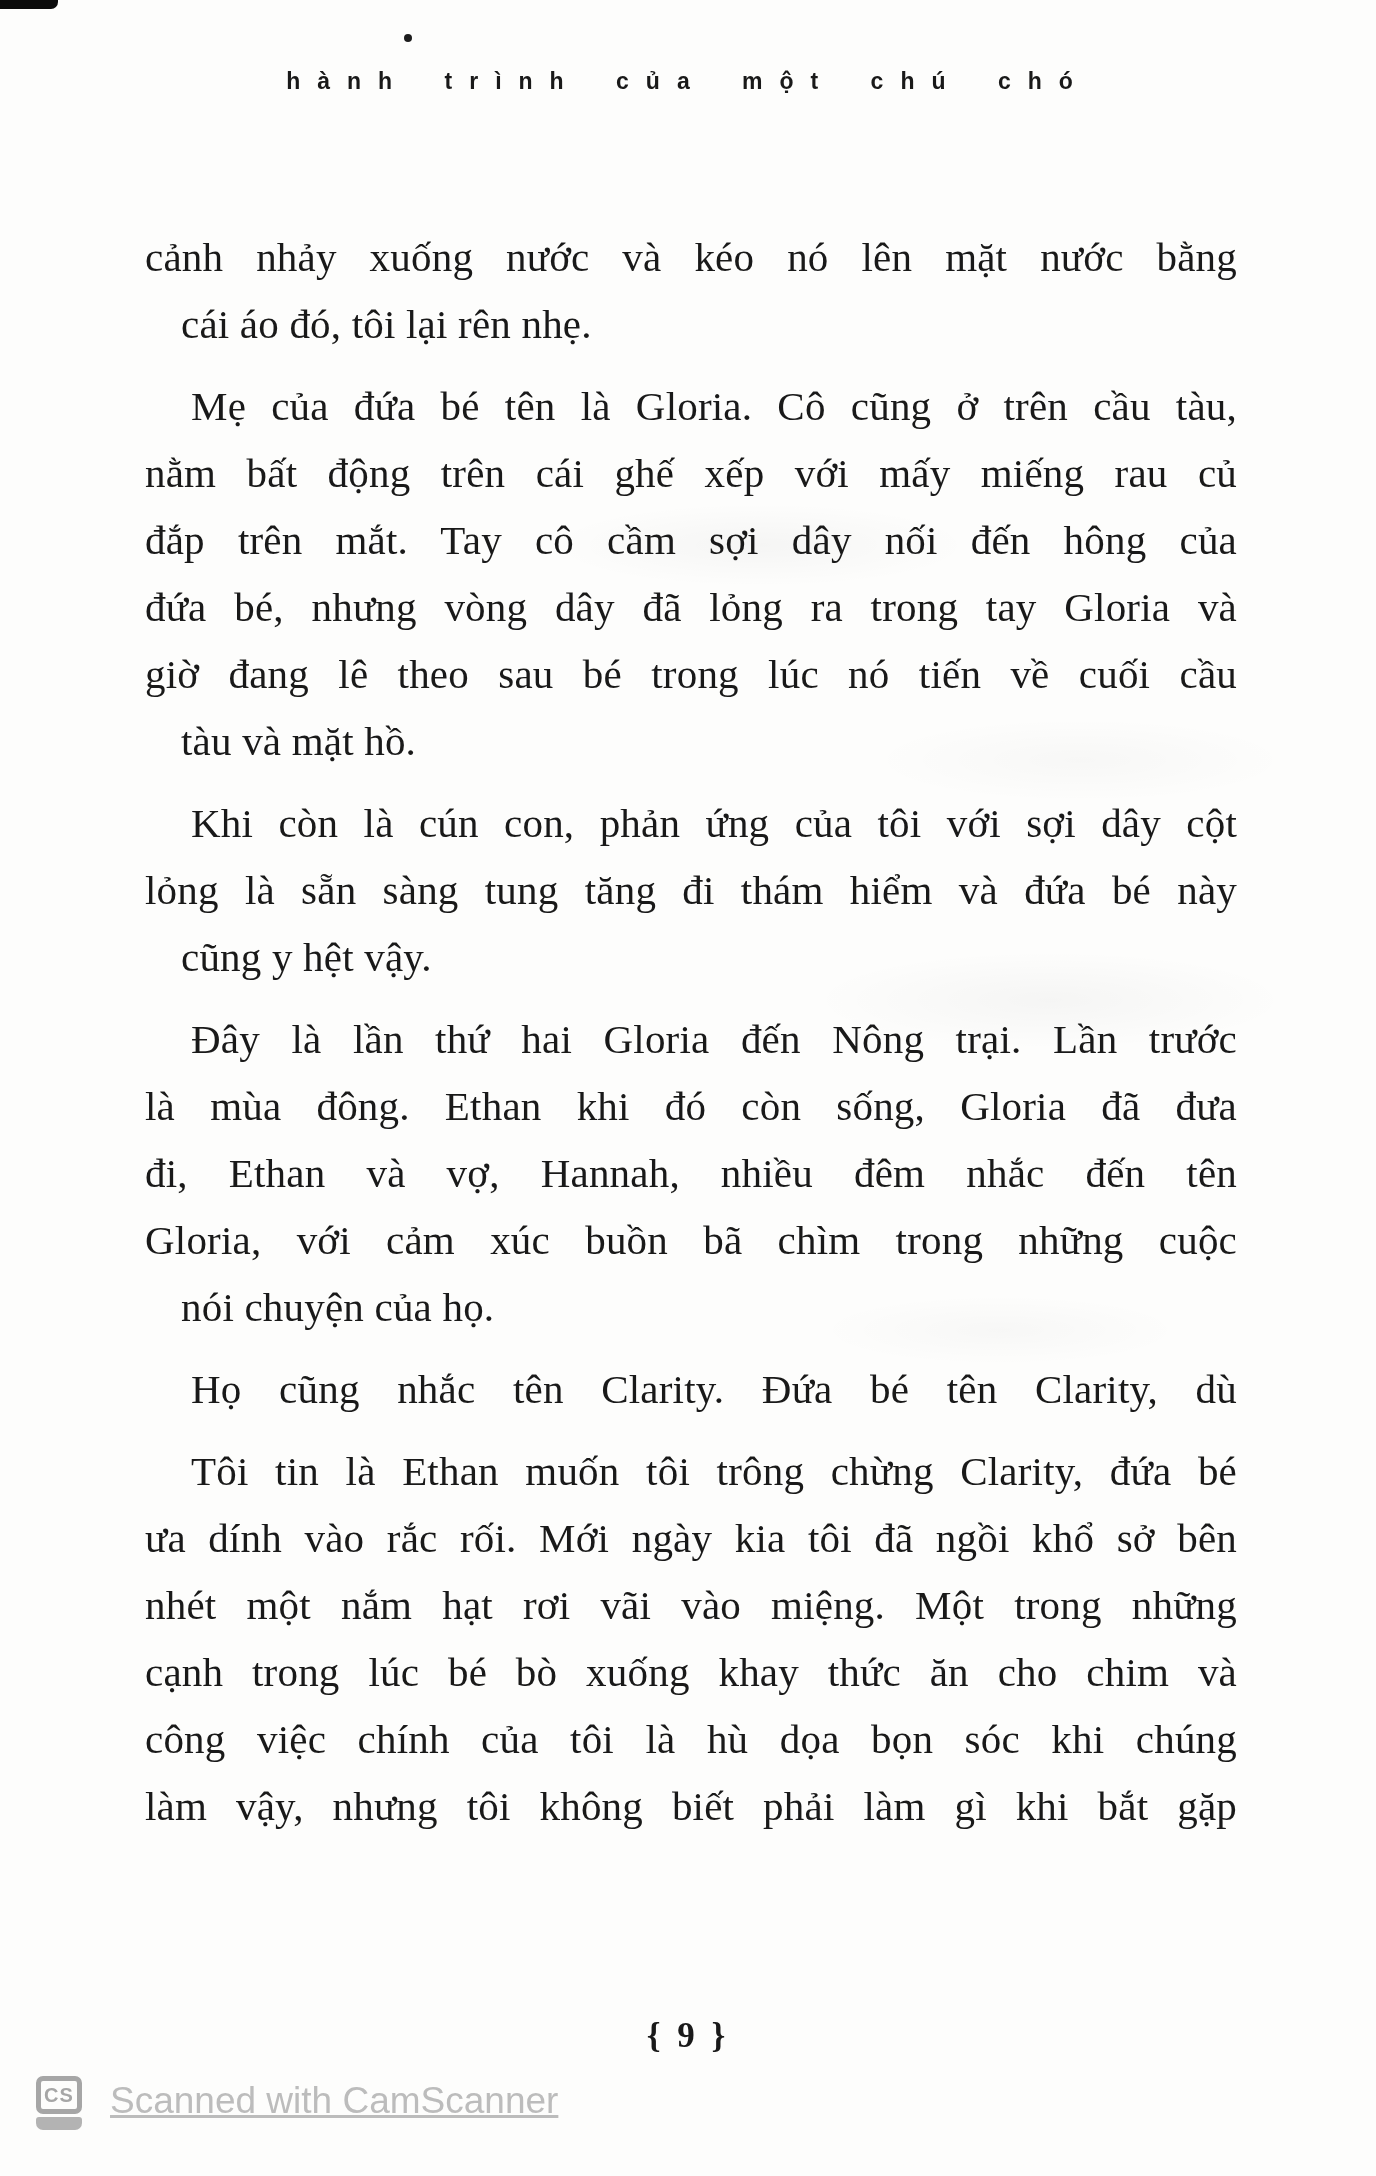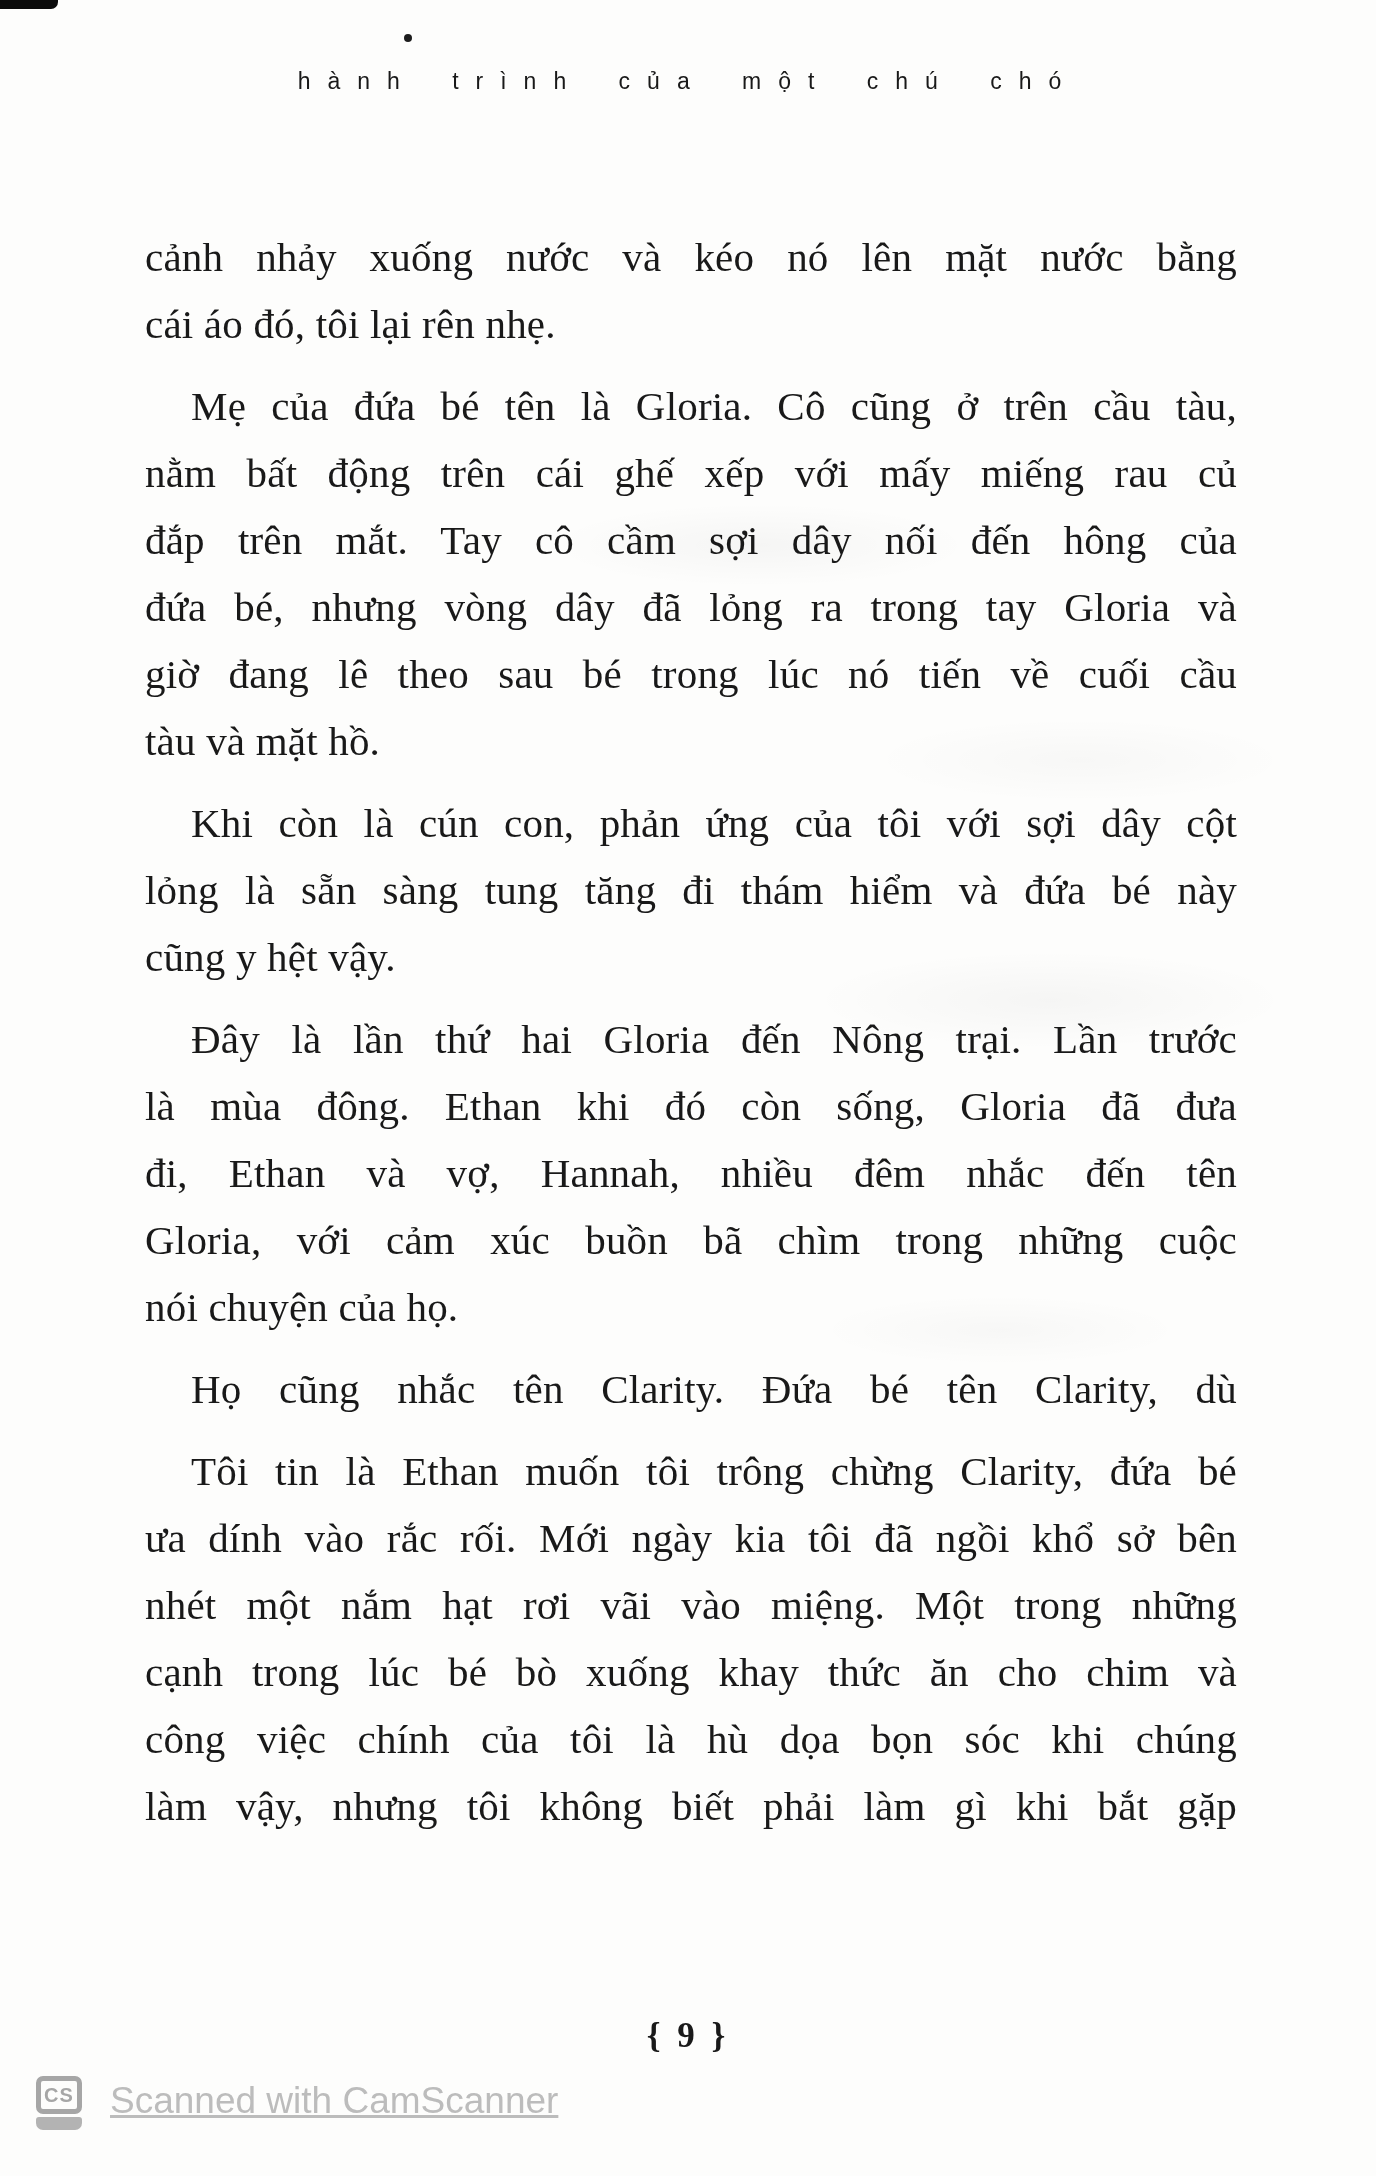--- a/index.html
+++ b/index.html
@@ -37,21 +37,21 @@
     width: 8px; height: 8px;
     border-radius: 50%;
     background: #1d1d1d;
   }
   .running-head {
     position: absolute;
     top: 68px; left: 0;
     width: 100%;
     text-align: center;
     font-family: "Liberation Sans", sans-serif;
-    font-weight: normal;
+    font-weight: bold;
     font-size: 23px;
     letter-spacing: 17px;
     word-spacing: 12px;
     color: var(--ink);
     white-space: nowrap;
   }
   .text-block {
     position: absolute;
     left: 145px;
     top: 224px;
@@ -60,21 +60,21 @@
   }
   .para { margin: 0 0 15px 0; }
   .line {
     font-size: 41px;
     line-height: 67px;
     height: 67px;
     text-align: justify;
     text-align-last: justify;
     letter-spacing: 0.2px;
   }
-  .line.end { text-align-last: left; }
+  .line.end { text-align-last: left; margin-left: 36px; }
   .line.indent { text-indent: 46px; }
   .page-number {
     position: absolute;
     top: 2016px; left: 0;
     width: 100%;
     text-align: center;
     font-size: 35px;
     font-weight: bold;
     letter-spacing: 4px;
     color: var(--ink);

